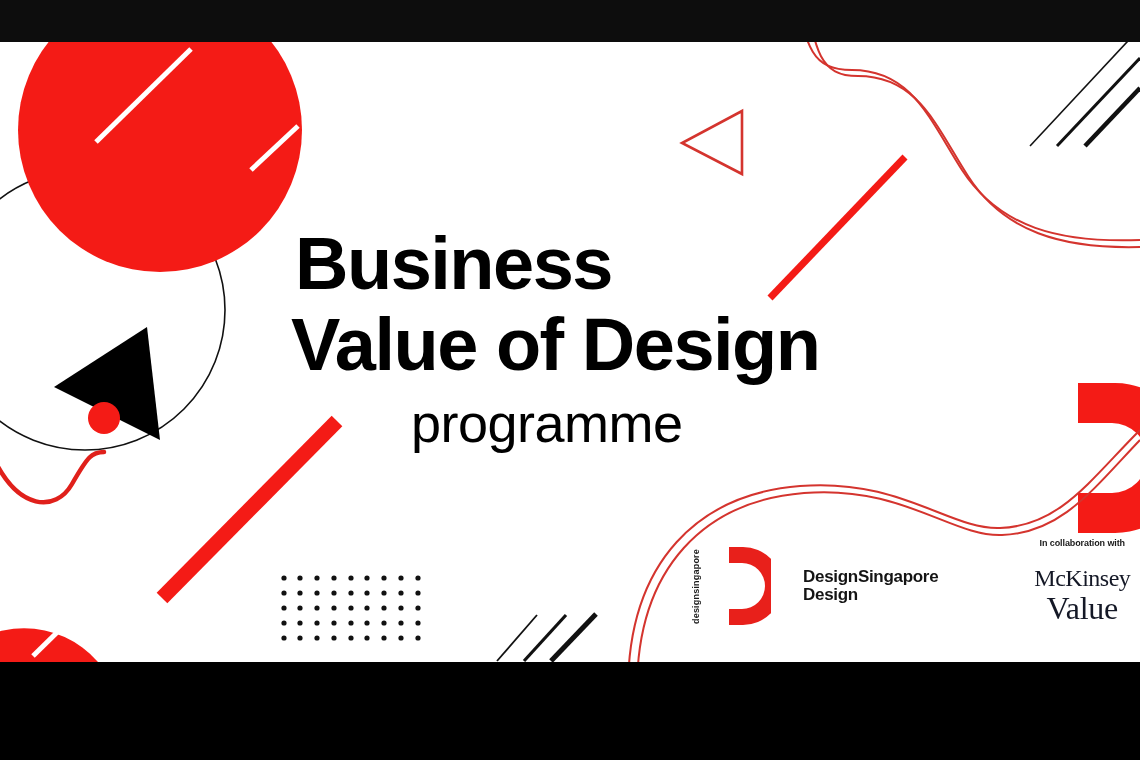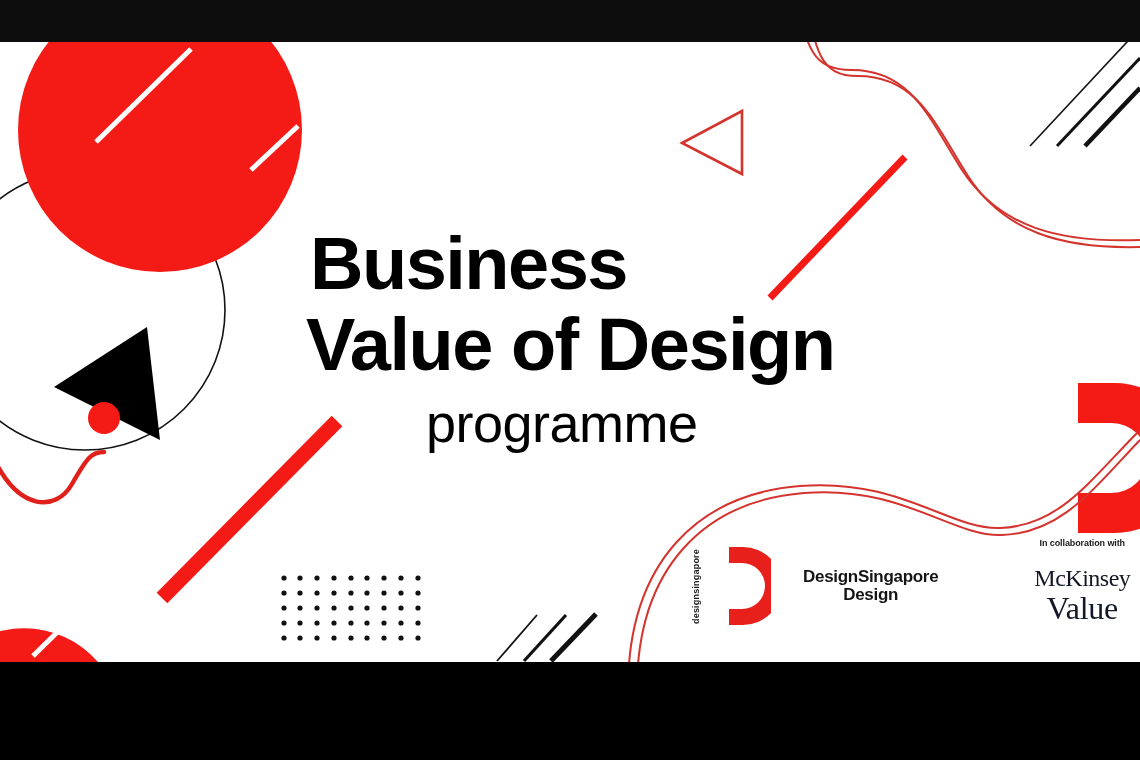--- a/index.html
+++ b/index.html
@@ -35,21 +35,21 @@
   .deco {
     position: absolute;
     inset: 0;
     z-index: 5;
   }
   .deco svg { display: block; }
 
   
   .headline {
     position: absolute;
-    left: 306px;
+    left: 291px;
     top: 228px;
     z-index: 20;
     color: #000000;
     line-height: 0.96;
     white-space: nowrap;
   }
   .headline .l1,
   .headline .l2 {
     font-size: 74px;
     font-weight: 700;
@@ -75,21 +75,20 @@
     z-index: 30;
     display: flex;
     align-items: flex-end;
     gap: 0px;
   }
 
   .dsg-lockup {
     display: flex;
     align-items: center;
     gap: 28px;
-    text-align: center;
   }
   .dsg-vertical {
     writing-mode: vertical-rl;
     transform: rotate(180deg);
     font-size: 9px;
     font-weight: 700;
     letter-spacing: 0.2px;
     color: #1a1a1a;
     line-height: 1;
     height: 76px;

